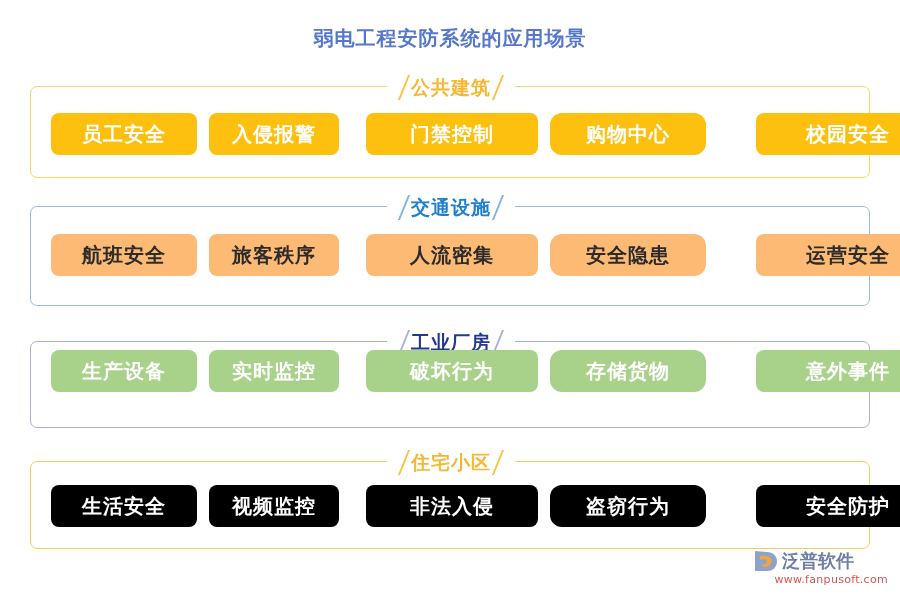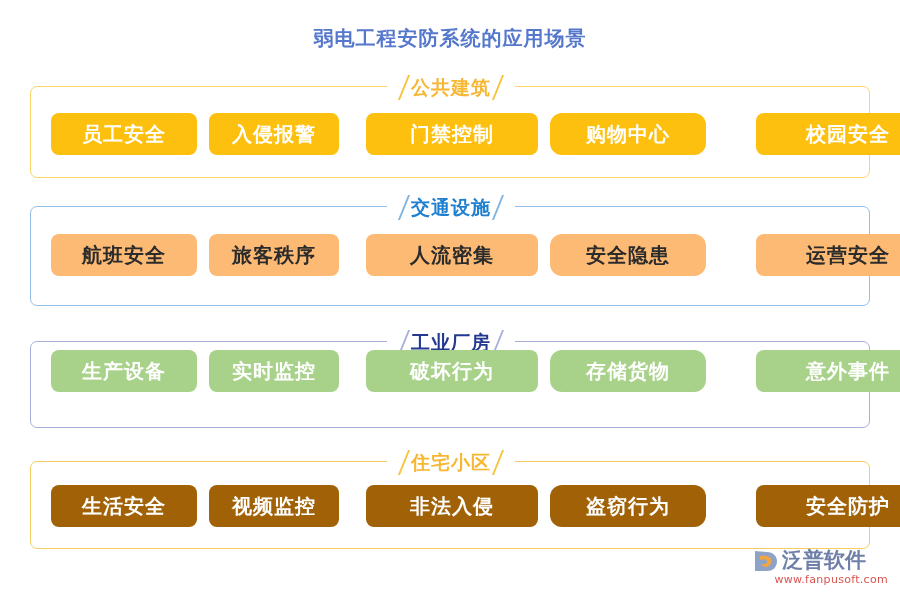--- a/index.html
+++ b/index.html
@@ -126,21 +126,21 @@
     white-space: nowrap;
     box-sizing: border-box;
     margin-right: 12px;
     flex: 0 0 auto;
   }
   .chip:last-child { margin-right: 0; }
 
   .section-1 .chip { background: #FDC00E; color: #ffffff; }
   .section-2 .chip { background: #fdba74; color: #2B2B2B; }
   .section-3 .chip { background: #A8D28A; color: #ffffff; }
-  .section-4 .chip { background: #a16207; color: #ffffff; }
+  .section-4 .chip { background: #000000; color: #ffffff; }
 
   
   .w0 { width: 146px; }
   .w1 { width: 130px; }
   .w2 { width: 172px; margin-left: 15px; }
   .w3 { width: 156px; border-radius: 12px; }
   .w4 { width: 184px; margin-left: 38px; }
 
   
   .logo {
@@ -154,21 +154,21 @@
     display: flex;
     align-items: center;
     gap: 4px;
   }
   .logo-mark {
     width: 24px;
     height: 22px;
     flex: 0 0 auto;
   }
   .logo-name {
-    font-size: 21px;
+    font-size: 18px;
     font-weight: bold;
     color: #6E7FA8;
     letter-spacing: 0px;
     line-height: 23px;
     white-space: nowrap;
   }
   .logo-url {
     font-size: 11px;
     color: #D9534F;
     letter-spacing: 0.3px;

